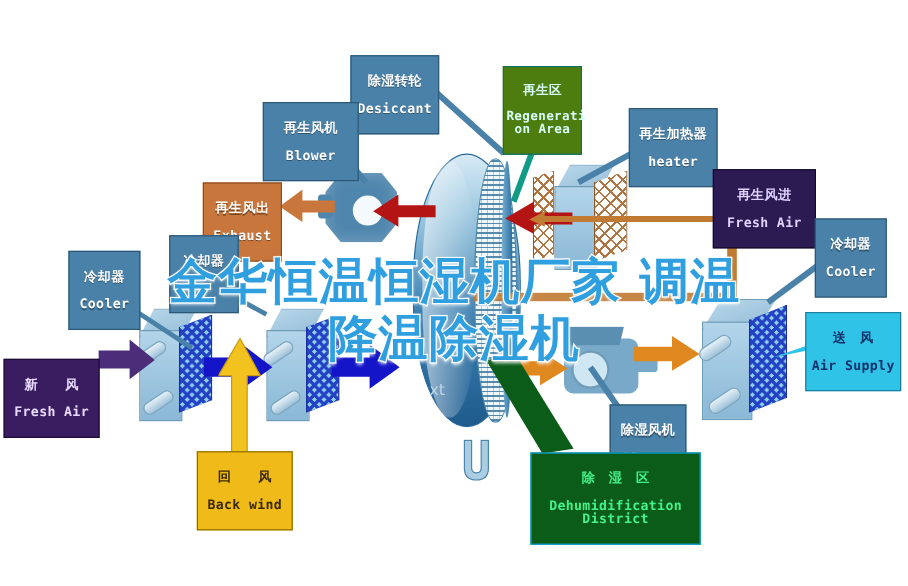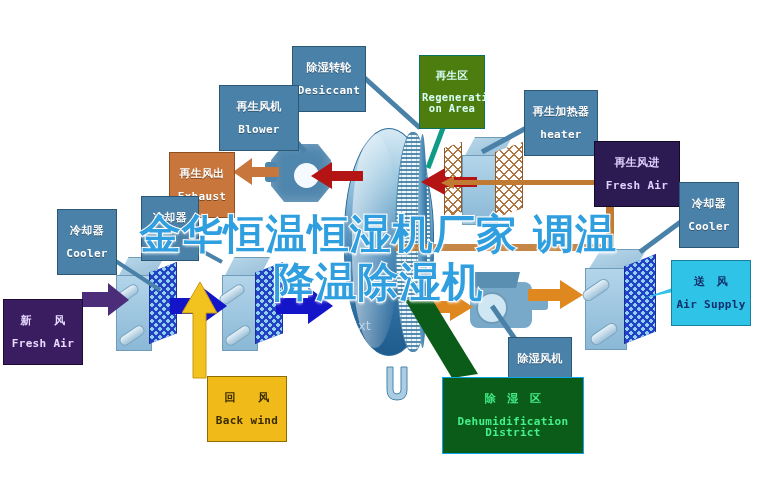--- a/index.html
+++ b/index.html
@@ -18,21 +18,21 @@
 
   .lbl-blue{background:#4a81a8;color:#ffffff;border:1px solid #2c5775;
             text-shadow:0 1px 0 rgba(0,0,0,.35);}
   .lbl-orange{background:#c8763b;color:#ffffff;border:1px solid #8d4e20;
             text-shadow:0 1px 0 rgba(0,0,0,.4);}
   .lbl-teal{background:#4d7c0f;color:#d8fff7;border:1px solid #0b7263;}
   .lbl-purple{background:#3a1c60;color:#e8d9ff;border:1px solid #1d0d36;}
   .lbl-purple2{background:#2b1b52;color:#dfd2ff;border:1px solid #120a28;}
   .lbl-cyan{background:#2fc3e8;color:#10306b;border:1px solid #1b7fa0;}
   .lbl-green{background:#0a5c18;color:#44f08a;border:1px solid #0ea5e9;}
-  .lbl-yellow{background:#f0bb18;color:#3a2a00;border:1px solid #8d6d00;margin-left:43px;}
+  .lbl-yellow{background:#f0bb18;color:#3a2a00;border:1px solid #8d6d00;}
 
   
   .leader{position:absolute;z-index:35;}
 
   
   .part{position:absolute;}
   .coil-top{position:absolute;background:linear-gradient(160deg,#b9d8ea 0%,#93bcd6 100%);
             border:1px solid #6f9cb8;}
   .coil-front{position:absolute;background:linear-gradient(180deg,#b3d5ea 0%,#8ab8d6 100%);
               border:1px solid #6f9cb8;}

